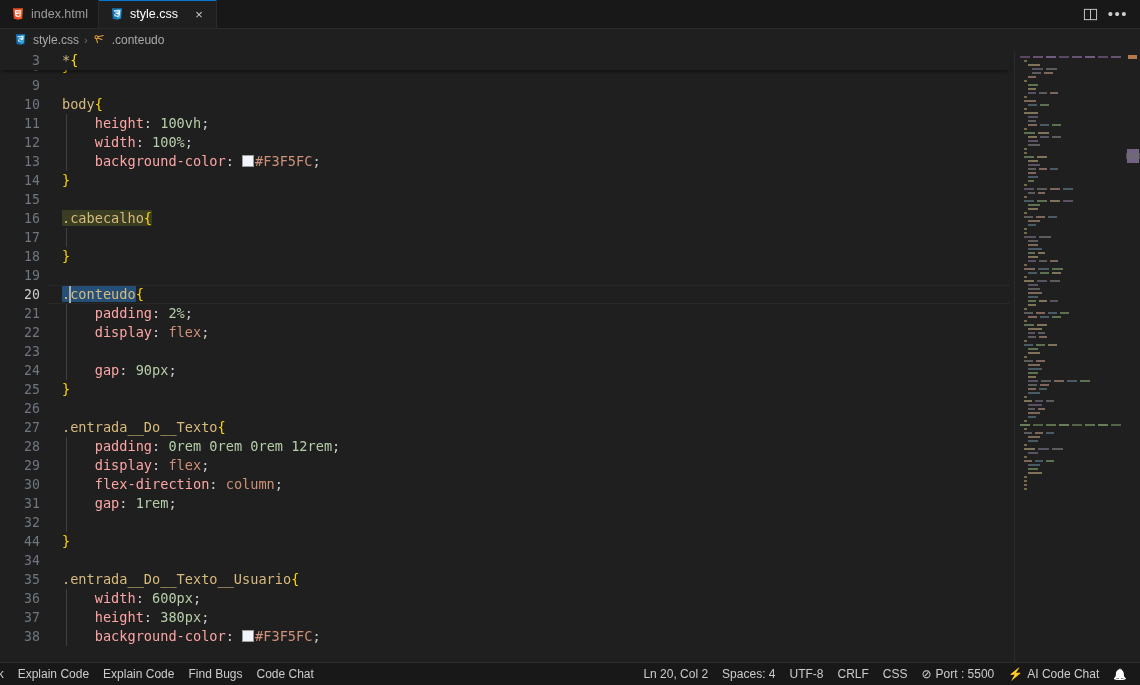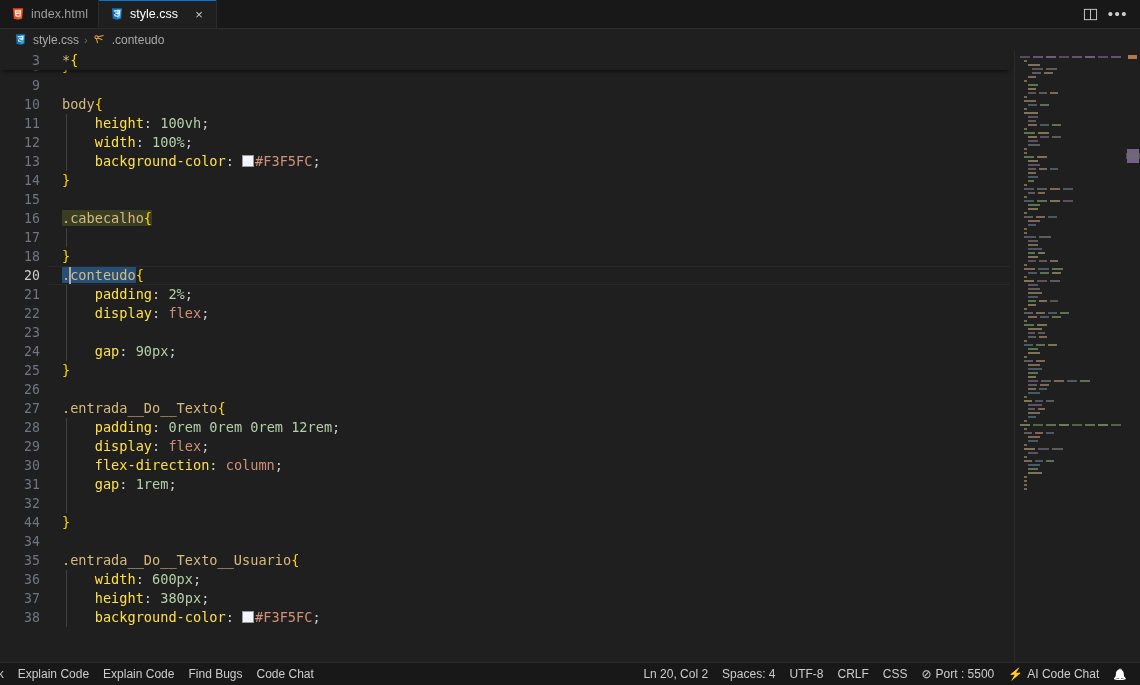--- a/index.html
+++ b/index.html
@@ -180,21 +180,21 @@
     position: absolute;
     left: 66px;
     top: 0;
     width: 1px;
     height: 19px;
     background: #404040;
   }
   
   .t-sel   { color: #d7ba7d; }   
   .t-brace { color: #ffd700; }
-  .t-prop  { color: #fde047; }
+  .t-prop  { color: #fca5a5; }
   .t-punc  { color: #cccccc; }
   .t-num   { color: #b5cea8; }
   .t-val   { color: #ce9178; }
   .t-star  { color: #d7ba7d; }
 
   .swatch {
     display: inline-block;
     width: 10px; height: 10px;
     background: #f3f5fc;
     border: 1px solid #9a9a9a;
@@ -417,20 +417,21 @@
           <div class="line"><span class="ln">9</span><span class="txt"></span></div>
           <div class="line"><span class="ln">10</span><span class="txt"><span class="t-sel">body</span><span class="t-brace">{</span></span></div>
           <div class="line"><span class="ln">11</span><div class="guide"></div><span class="txt"><span class="t-punc">    </span><span class="t-prop">height</span><span class="t-punc">: </span><span class="t-num">100vh</span><span class="t-punc">;</span></span></div>
           <div class="line"><span class="ln">12</span><div class="guide"></div><span class="txt"><span class="t-punc">    </span><span class="t-prop">width</span><span class="t-punc">: </span><span class="t-num">100%</span><span class="t-punc">;</span></span></div>
           <div class="line"><span class="ln">13</span><div class="guide"></div><span class="txt"><span class="t-punc">    </span><span class="t-prop">background-color</span><span class="t-punc">: </span><span class="swatch" style="background: rgb(243, 245, 252);"></span><span class="t-val">#F3F5FC</span><span class="t-punc">;</span></span></div>
           <div class="line"><span class="ln">14</span><span class="txt"><span class="t-brace">}</span></span></div>
           <div class="line"><span class="ln">15</span><span class="txt"></span></div>
           <div class="line"><span class="ln">16</span><span class="txt"><span class="t-sel hl">.cabecalho</span><span class="t-brace hl">{</span></span></div>
           <div class="line"><span class="ln">17</span><div class="guide"></div></div>
           <div class="line"><span class="ln">18</span><span class="txt"><span class="t-brace">}</span></span></div>
+          <div class="line"><span class="ln">19</span><span class="txt"></span></div>
           <div class="line current"><div class="lhl"></div><span class="ln">20</span><span class="txt"><span class="t-sel selected"><span>.</span><span class="cursor"></span><span>conteudo</span></span><span class="t-brace">{</span></span></div>
           <div class="line"><span class="ln">21</span><div class="guide"></div><span class="txt"><span class="t-punc">    </span><span class="t-prop">padding</span><span class="t-punc">: </span><span class="t-num">2%</span><span class="t-punc">;</span></span></div>
           <div class="line"><span class="ln">22</span><div class="guide"></div><span class="txt"><span class="t-punc">    </span><span class="t-prop">display</span><span class="t-punc">: </span><span class="t-val">flex</span><span class="t-punc">;</span></span></div>
           <div class="line"><span class="ln">23</span><div class="guide"></div></div>
           <div class="line"><span class="ln">24</span><div class="guide"></div><span class="txt"><span class="t-punc">    </span><span class="t-prop">gap</span><span class="t-punc">: </span><span class="t-num">90px</span><span class="t-punc">;</span></span></div>
           <div class="line"><span class="ln">25</span><span class="txt"><span class="t-brace">}</span></span></div>
           <div class="line"><span class="ln">26</span><span class="txt"></span></div>
           <div class="line"><span class="ln">27</span><span class="txt"><span class="t-sel">.entrada__Do__Texto</span><span class="t-brace">{</span></span></div>
           <div class="line"><span class="ln">28</span><div class="guide"></div><span class="txt"><span class="t-punc">    </span><span class="t-prop">padding</span><span class="t-punc">: </span><span class="t-num">0rem 0rem 0rem 12rem</span><span class="t-punc">;</span></span></div>
           <div class="line"><span class="ln">29</span><div class="guide"></div><span class="txt"><span class="t-punc">    </span><span class="t-prop">display</span><span class="t-punc">: </span><span class="t-val">flex</span><span class="t-punc">;</span></span></div>

